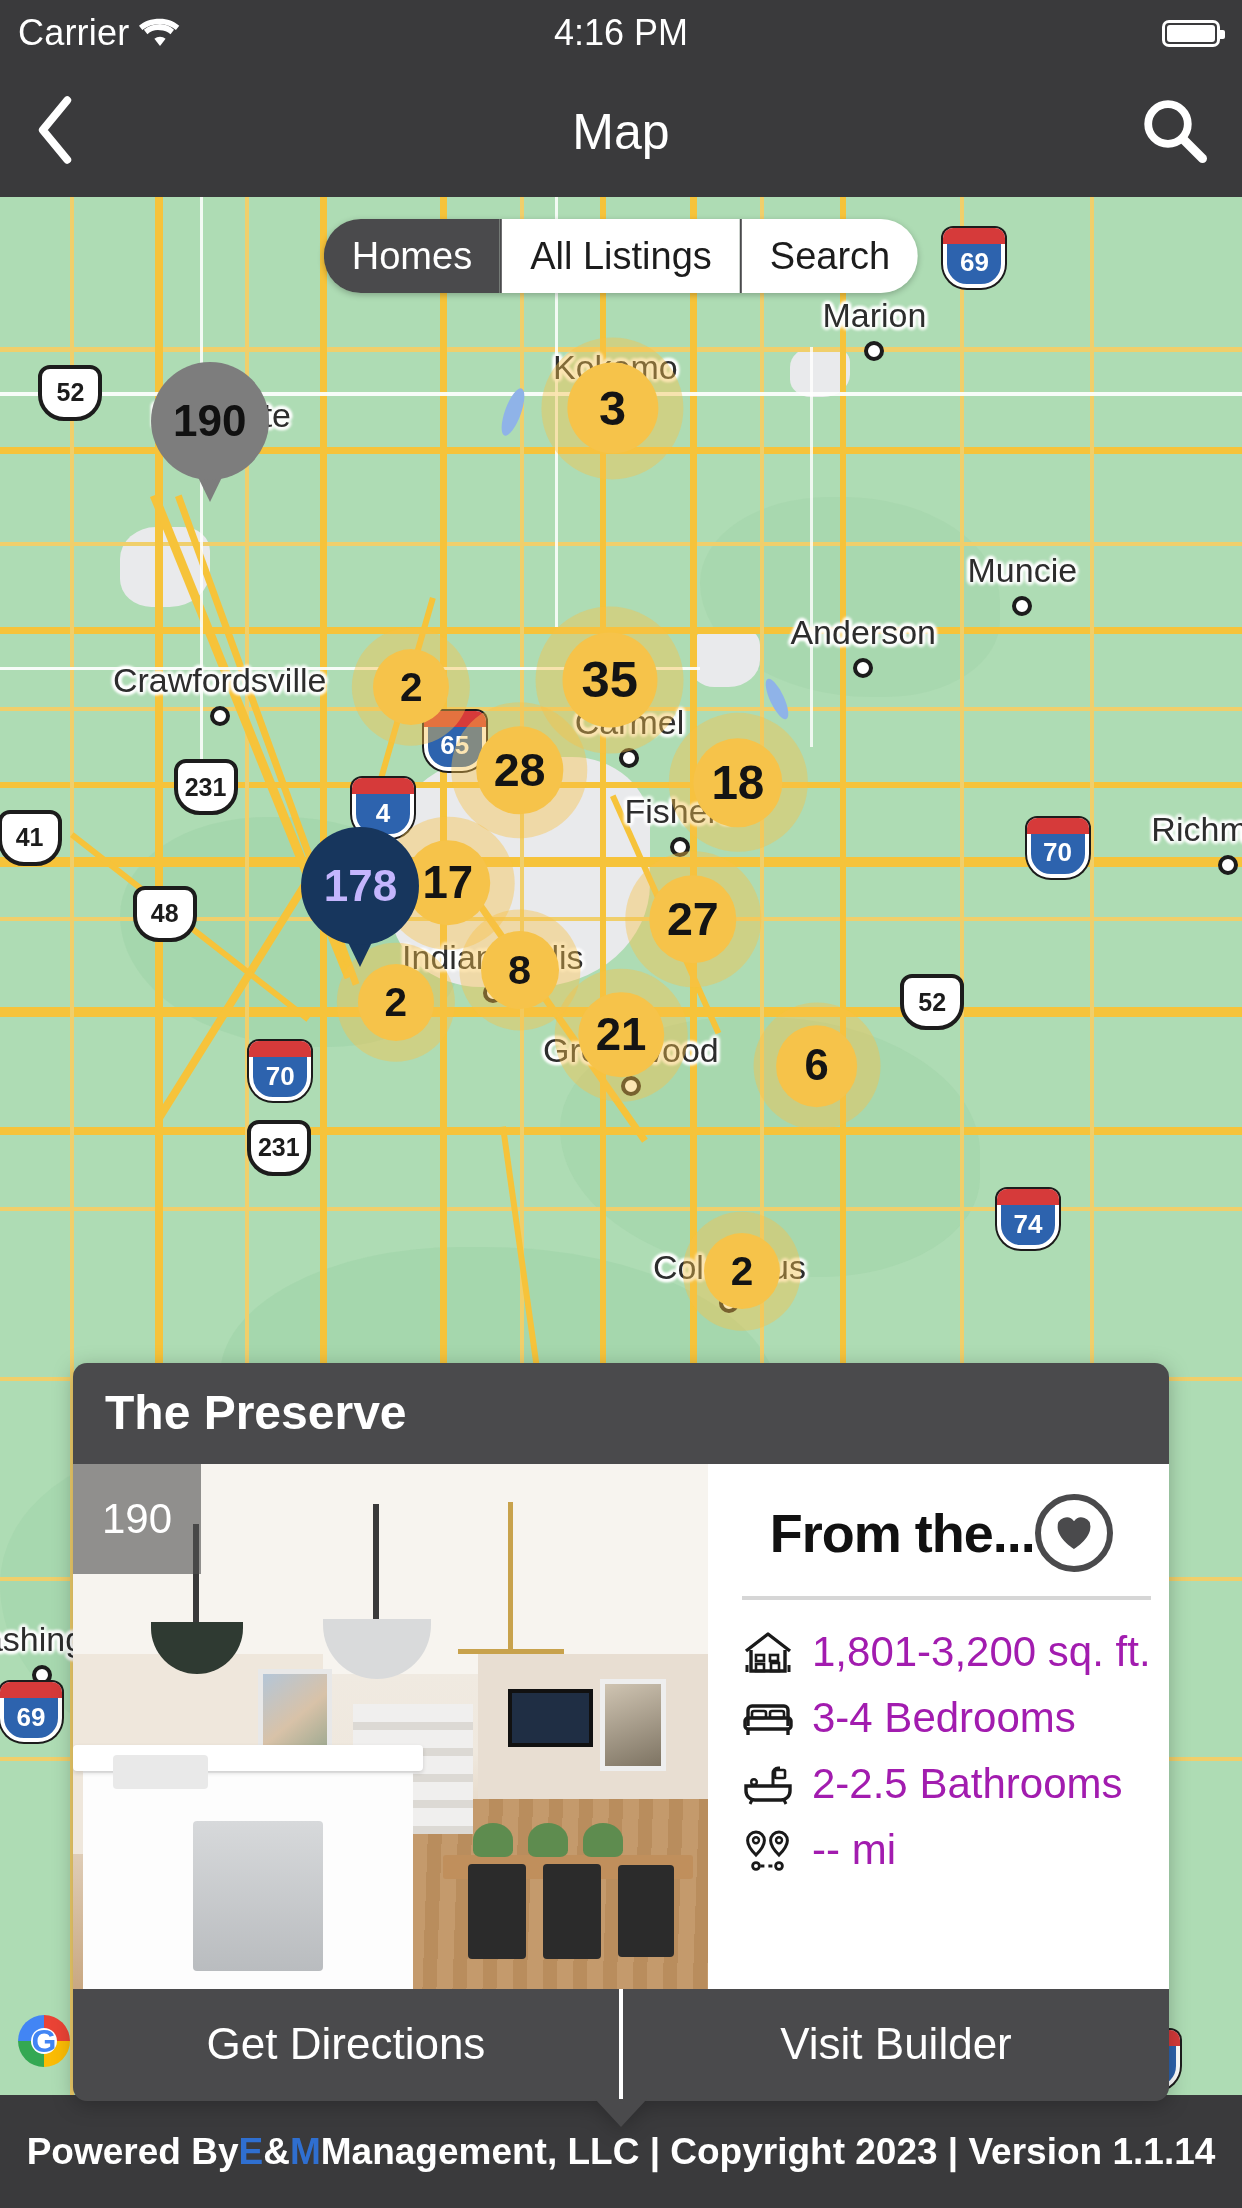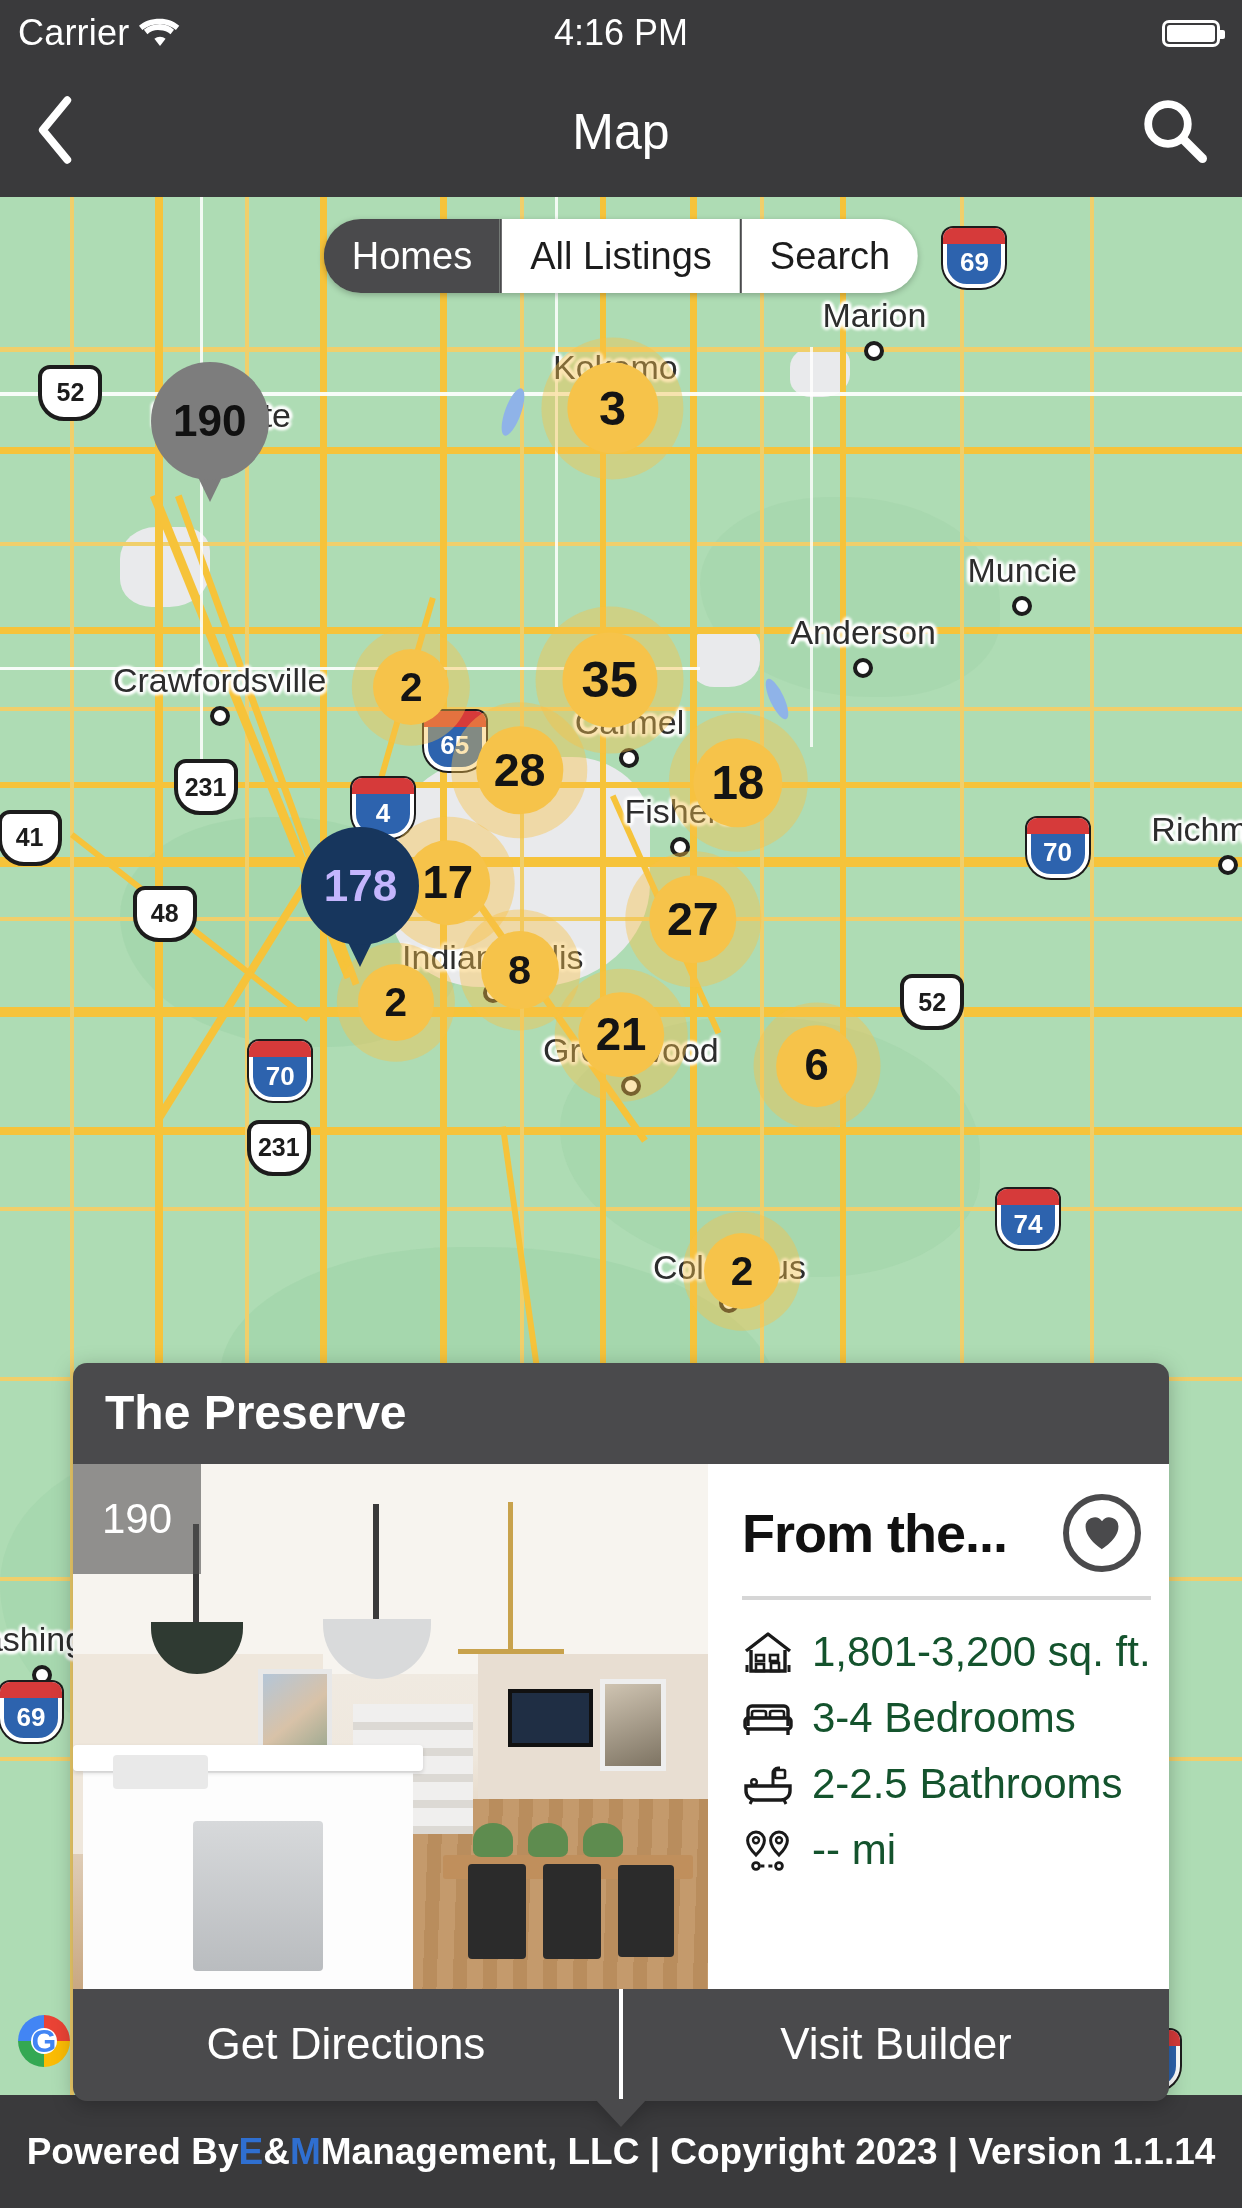--- a/index.html
+++ b/index.html
@@ -214,31 +214,31 @@
   .art2 { right: 42px; top: 215px; width: 66px; height: 92px; background: linear-gradient(160deg,#cfc4b2,#7e7463); border:5px solid #eee; }
   .table { left: 370px; bottom: 110px; width: 250px; height: 24px; background:#c08f5c; border-radius: 3px; }
   .chairA { left: 395px; bottom: 30px; width: 58px; height: 95px; background:#2b2b2b; border-radius: 4px; }
   .chairB { left: 470px; bottom: 30px; width: 58px; height: 95px; background:#2b2b2b; border-radius: 4px; }
   .chairC { left: 545px; bottom: 32px; width: 56px; height: 92px; background:#2b2b2b; border-radius: 4px; }
   .plant1 { left: 400px; bottom: 132px; width: 40px; height: 34px; background:#5e8c4f; border-radius: 50% 50% 20% 20%; }
   .plant2 { left: 455px; bottom: 132px; width: 40px; height: 34px; background:#5e8c4f; border-radius: 50% 50% 20% 20%; }
   .plant3 { left: 510px; bottom: 132px; width: 40px; height: 34px; background:#5e8c4f; border-radius: 50% 50% 20% 20%; }
 
   .card-info { flex: 1; padding: 30px 30px 20px 34px; display:flex; flex-direction:column; }
-  .info-top { display:flex; align-items:center; justify-content:space-between; }
+  .info-top { display:flex; align-items:center; justify-content:center; }
   .info-title { font-size: 54px; font-weight: 700; color:#111; letter-spacing:-1px; }
   .fav-btn {
     width: 78px; height: 78px; border-radius:50%;
     border: 6px solid #4a4a4c; display:flex; align-items:center; justify-content:center;
     cursor:pointer; flex:none; margin-right: 10px;
   }
   .hr { height: 4px; background:#d6d6d6; margin: 24px 0 26px 0; }
   .spec { display:flex; align-items:center; gap: 18px; margin-bottom: 14px; }
   .spec-ico { width: 52px; height: 52px; flex:none; display:flex; align-items:center; justify-content:center; }
-  .spec-txt { font-size: 42px; color:#14532d; white-space: nowrap; }
+  .spec-txt { font-size: 42px; color:#a21caf; white-space: nowrap; }
 
   .card-actions { display:flex; background:#4a4a4c; border-radius: 0 0 14px 14px; position:relative; }
   .action {
     flex:1; text-align:center; color:#fff; font-size: 44px; font-weight: 400;
     padding: 30px 0 32px 0; cursor:pointer;
   }
   .action + .action { border-left: 4px solid #fff; }
   .card-caret {
     position:absolute; left: 50%; transform: translateX(-50%);
     bottom: -26px; width:0; height:0;

